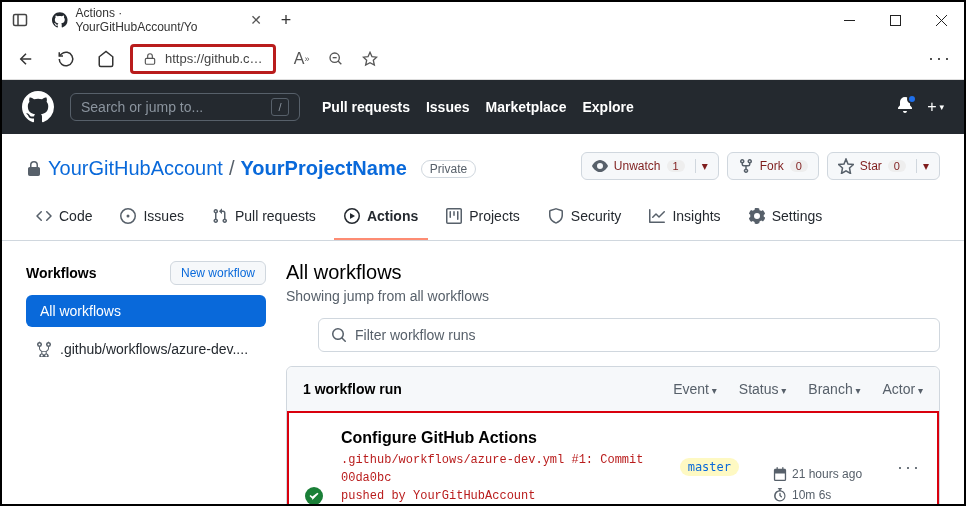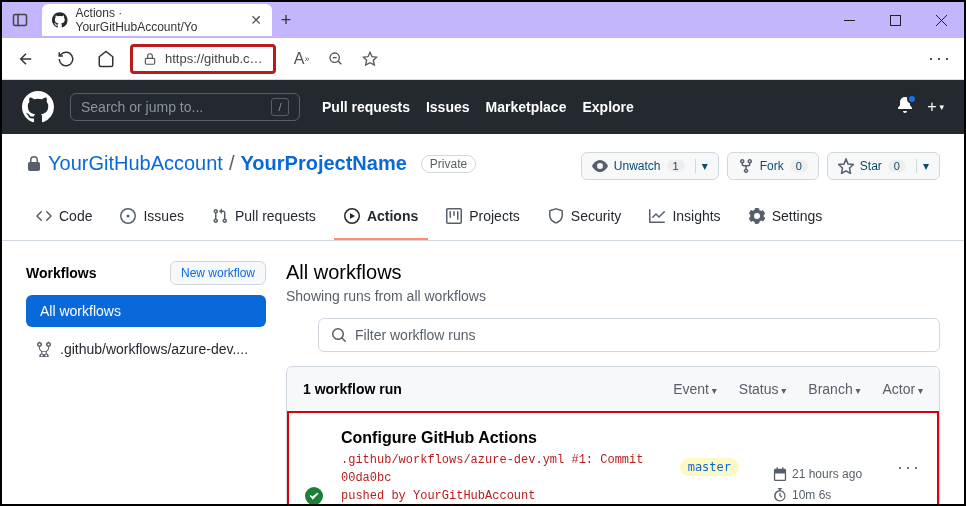--- a/index.html
+++ b/index.html
@@ -1,20 +1,20 @@
 <!DOCTYPE html>
 <html><head>
 <meta charset="utf-8">
 <style>
 * { margin: 0; padding: 0; box-sizing: border-box; font-family: -apple-system, BlinkMacSystemFont, "Segoe UI", Helvetica, Arial, sans-serif; }
 body { width: 966px; height: 506px; border: 2px solid #000; overflow: hidden; background: #fff; }
 
 
 .browser-chrome { background: #e8e8e8; }
-.tab-bar { display: flex; align-items: center; height: 36px; background: #c4b5fd; }
+.tab-bar { display: flex; align-items: center; height: 36px; background: #ffffff; }
 .tab-panel-icon { width: 36px; display:flex; align-items:center; justify-content:center; color:#444;}
 .tab { display: flex; align-items: center; background: #fff; height: 32px; padding: 0 10px; gap: 8px; border-top-left-radius: 6px; border-top-right-radius: 6px; margin-left: 4px; font-size: 12px; color: #333; max-width: 230px; }
 .tab .favicon { width: 16px; height: 16px; }
 .tab-close { font-size: 14px; color:#555; }
 .new-tab { width:28px; display:flex; align-items:center; justify-content:center; color:#333; font-size:18px; }
 .window-controls { margin-left: auto; display: flex; }
 .window-controls div { width: 46px; height: 36px; display:flex; align-items:center; justify-content:center; font-size:11px; color:#222; }
 
 .addr-bar { display:flex; align-items:center; height: 42px; padding: 0 8px; gap: 8px; background:#fff; border-bottom:1px solid #ddd; }
 .nav-btn { width:32px; height:32px; display:flex; align-items:center; justify-content:center; color:#333; border-radius:4px; }
@@ -28,27 +28,27 @@
 .gh-logo { width:32px; height:32px; }
 .gh-search { flex:0 0 230px; height:28px; background:#24292f; border:1px solid #57606a; border-radius:6px; display:flex; align-items:center; padding:0 10px; color:#8b949e; font-size:14px; justify-content:space-between;}
 .gh-search .slash { border:1px solid #57606a; border-radius:3px; width:18px; height:18px; font-size:11px; display:flex; align-items:center; justify-content:center; color:#8b949e;}
 .gh-nav { display:flex; gap:16px; margin-left:6px; }
 .gh-nav a { color:#fff; font-size:14px; font-weight:600; text-decoration:none; }
 .gh-header-right { margin-left:auto; display:flex; align-items:center; gap:14px; color:#fff; }
 .bell-wrap { position:relative; }
 .bell-dot { position:absolute; top:-3px; right:-4px; width:10px; height:10px; background:#1f6feb; border-radius:50%; border:2px solid #24292f; }
 
 
-.repo-head { padding:18px 24px 0; display:flex; align-items:flex-start; }
+.repo-head { padding:18px 24px 0; display:flex; align-items:flex-end; }
 .repo-title { display:flex; align-items:center; gap:6px; font-size:20px; }
 .repo-title a { color:#0969da; text-decoration:none; }
 .repo-title .slash { color:#57606a; }
 .private-badge { border:1px solid #d0d7de; border-radius:20px; padding:1px 8px; font-size:12px; color:#57606a; margin-left:8px; }
 .repo-actions { margin-left:auto; display:flex; gap:8px; }
-.action-btn { display:flex; align-items:center; gap:6px; height:28px; border:1px solid #d0d7de; border-radius:6px; padding:0 10px; font-size:12px; color:#0c4a6e; background:#f6f8fa; }
+.action-btn { display:flex; align-items:center; gap:6px; height:28px; border:1px solid #d0d7de; border-radius:6px; padding:0 10px; font-size:12px; color:#7f1d1d; background:#f6f8fa; }
 .action-btn .count { background:#eee; border-radius:10px; padding:0 6px; font-size:11px; }
 .action-split { border-left:1px solid #d0d7de; margin-left:4px; padding-left:6px; display:flex; align-items:center; }
 
 
 .repo-tabs { display:flex; gap:8px; padding:0 24px; margin-top:20px; border-bottom:1px solid #d0d7de; }
 .repo-tab { display:flex; align-items:center; gap:7px; padding:8px 10px 14px; font-size:14px; color:#24292f; border-bottom:2px solid transparent; }
 .repo-tab.active { border-bottom-color:#fd8c73; font-weight:600; }
 .repo-tab svg { width:16px; height:16px; }
 
 
@@ -289,21 +289,21 @@
     <div class="wf-item">
       <svg width="16" height="16" viewBox="0 0 16 16" fill="#57606a">
           <path d="M3.5 2.5a1 1 0 100 2 1 1 0 000-2zm9 0a1 1 0 100 2 1 1 0 000-2zM3.5 6a2.5 2.5 0 01-.5-4.95V1a.5.5 0 011 0v.05A2.5 2.5 0 013.5 6zm9 0A2.5 2.5 0 0112 1.05V1a.5.5 0 011 0v.05A2.5 2.5 0 0112.5 6zM4 5.5v1.757a2 2 0 00.586 1.414L6 10h4l1.414-1.329A2 2 0 0012 7.257V5.5h1v1.757a3 3 0 01-.879 2.121L10.707 10.8v1.7a2.5 2.5 0 11-1 0v-1.7H6.293v1.7a2.5 2.5 0 11-1 0v-1.7L3.879 9.378A3 3 0 013 7.257V5.5h1zm1.793 8a1 1 0 100 2 1 1 0 000-2zm4.414 0a1 1 0 100 2 1 1 0 000-2z"></path>
         </svg>
       <span>.github/workflows/azure-dev....</span>
     </div>
   </div>
 
   <div class="main">
     <h2>All workflows</h2>
-    <div class="subtitle">Showing runs from all workflows</div>
+    <div class="subtitle">Showing jump from all workflows</div>
     <div class="filter-box">
       <svg width="16" height="16" viewBox="0 0 16 16" fill="#57606a">
           <path d="M10.68 11.74a6 6 0 01-7.922-8.982 6 6 0 018.982 7.922l3.04 3.04a.75.75 0 01-1.06 1.06l-3.04-3.04zM11.5 7a4.5 4.5 0 10-9 0 4.5 4.5 0 009 0z"></path>
         </svg>
       <span>Filter workflow runs</span>
     </div>
     <div class="run-box">
       <div class="run-head">
         <span class="label">1 workflow run</span>
         <div class="run-filters">

